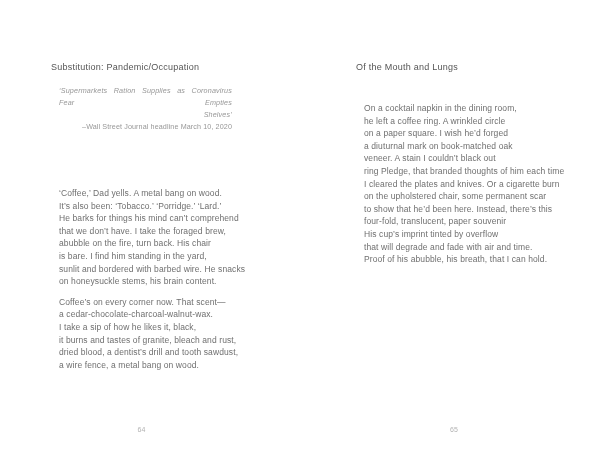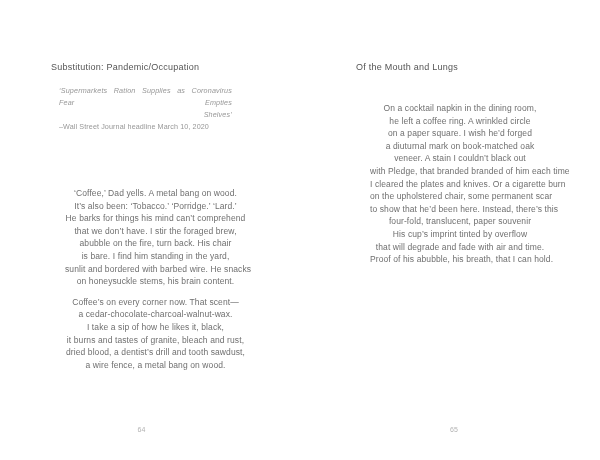--- a/index.html
+++ b/index.html
@@ -46,28 +46,27 @@
   }
   .epigraph .quote-line.fill {
     text-align: justify;
     text-align-last: justify;
   }
   .epigraph .attr {
     font-size: 7.2px;
     line-height: 12px;
     letter-spacing: 0.1px;
     color: var(--epigraph, #979797);
-    text-align: left;
+    text-align: right;
   }
 
   .poem {
     position: absolute;
-    left: 14px;
+    left: 8px;
     width: 100%;
-    text-align: center;
   }
   .page-left  .poem { top: 126px; }
   .page-right .poem { top: 41px; }
   .stanza + .stanza { margin-top: 8px; }
   .poem .line {
     font-size: 8.5px;
     line-height: 12.6px;
     letter-spacing: 0.1px;
     color: var(--body-text, #6f6f6f);
     white-space: nowrap;
@@ -96,21 +95,21 @@
           <div class="quote-line fill">‘Supermarkets Ration Supplies as Coronavirus Fear Empties</div>
           <div class="quote-line">Shelves’</div>
           <div class="attr">–Wall Street Journal headline March 10, 2020</div>
         </div>
       </div>
     <div class="poem">
         <div class="stanza">
           <div class="line">‘Coffee,’ Dad yells. A metal bang on wood.</div>
           <div class="line">It’s also been: ‘Tobacco.’ ‘Porridge.’ ‘Lard.’</div>
           <div class="line">He barks for things his mind can’t comprehend</div>
-          <div class="line">that we don’t have. I stir the foraged brew,</div>
+          <div class="line">that we don’t have. I take the foraged brew,</div>
           <div class="line">abubble on the fire, turn back. His chair</div>
           <div class="line">is bare. I find him standing in the yard,</div>
           <div class="line">sunlit and bordered with barbed wire. He snacks</div>
           <div class="line">on honeysuckle stems, his brain content.</div>
         </div>
         <div class="stanza">
           <div class="line">Coffee’s on every corner now. That scent—</div>
           <div class="line">a cedar-chocolate-charcoal-walnut-wax.</div>
           <div class="line">I take a sip of how he likes it, black,</div>
           <div class="line">it burns and tastes of granite, bleach and rust,</div>
@@ -122,21 +121,21 @@
 
   <section class="page page-right">
     <h1 class="poem-title">Of the Mouth and Lungs</h1>
     <div class="poem">
         <div class="stanza">
           <div class="line">On a cocktail napkin in the dining room,</div>
           <div class="line">he left a coffee ring. A wrinkled circle</div>
           <div class="line">on a paper square. I wish he’d forged</div>
           <div class="line">a diuturnal mark on book-matched oak</div>
           <div class="line">veneer. A stain I couldn’t black out</div>
-          <div class="line">with Pledge, that branded branded of him each time</div>
+          <div class="line">ring Pledge, that branded thoughts of him each time</div>
           <div class="line">I cleared the plates and knives. Or a cigarette burn</div>
           <div class="line">on the upholstered chair, some permanent scar</div>
           <div class="line">to show that he’d been here. Instead, there’s this</div>
           <div class="line">four-fold, translucent, paper souvenir</div>
           <div class="line">His cup’s imprint tinted by overflow</div>
           <div class="line">that will degrade and fade with air and time.</div>
           <div class="line">Proof of his abubble, his breath, that I can hold.</div>
         </div>
       </div>
   </section>

